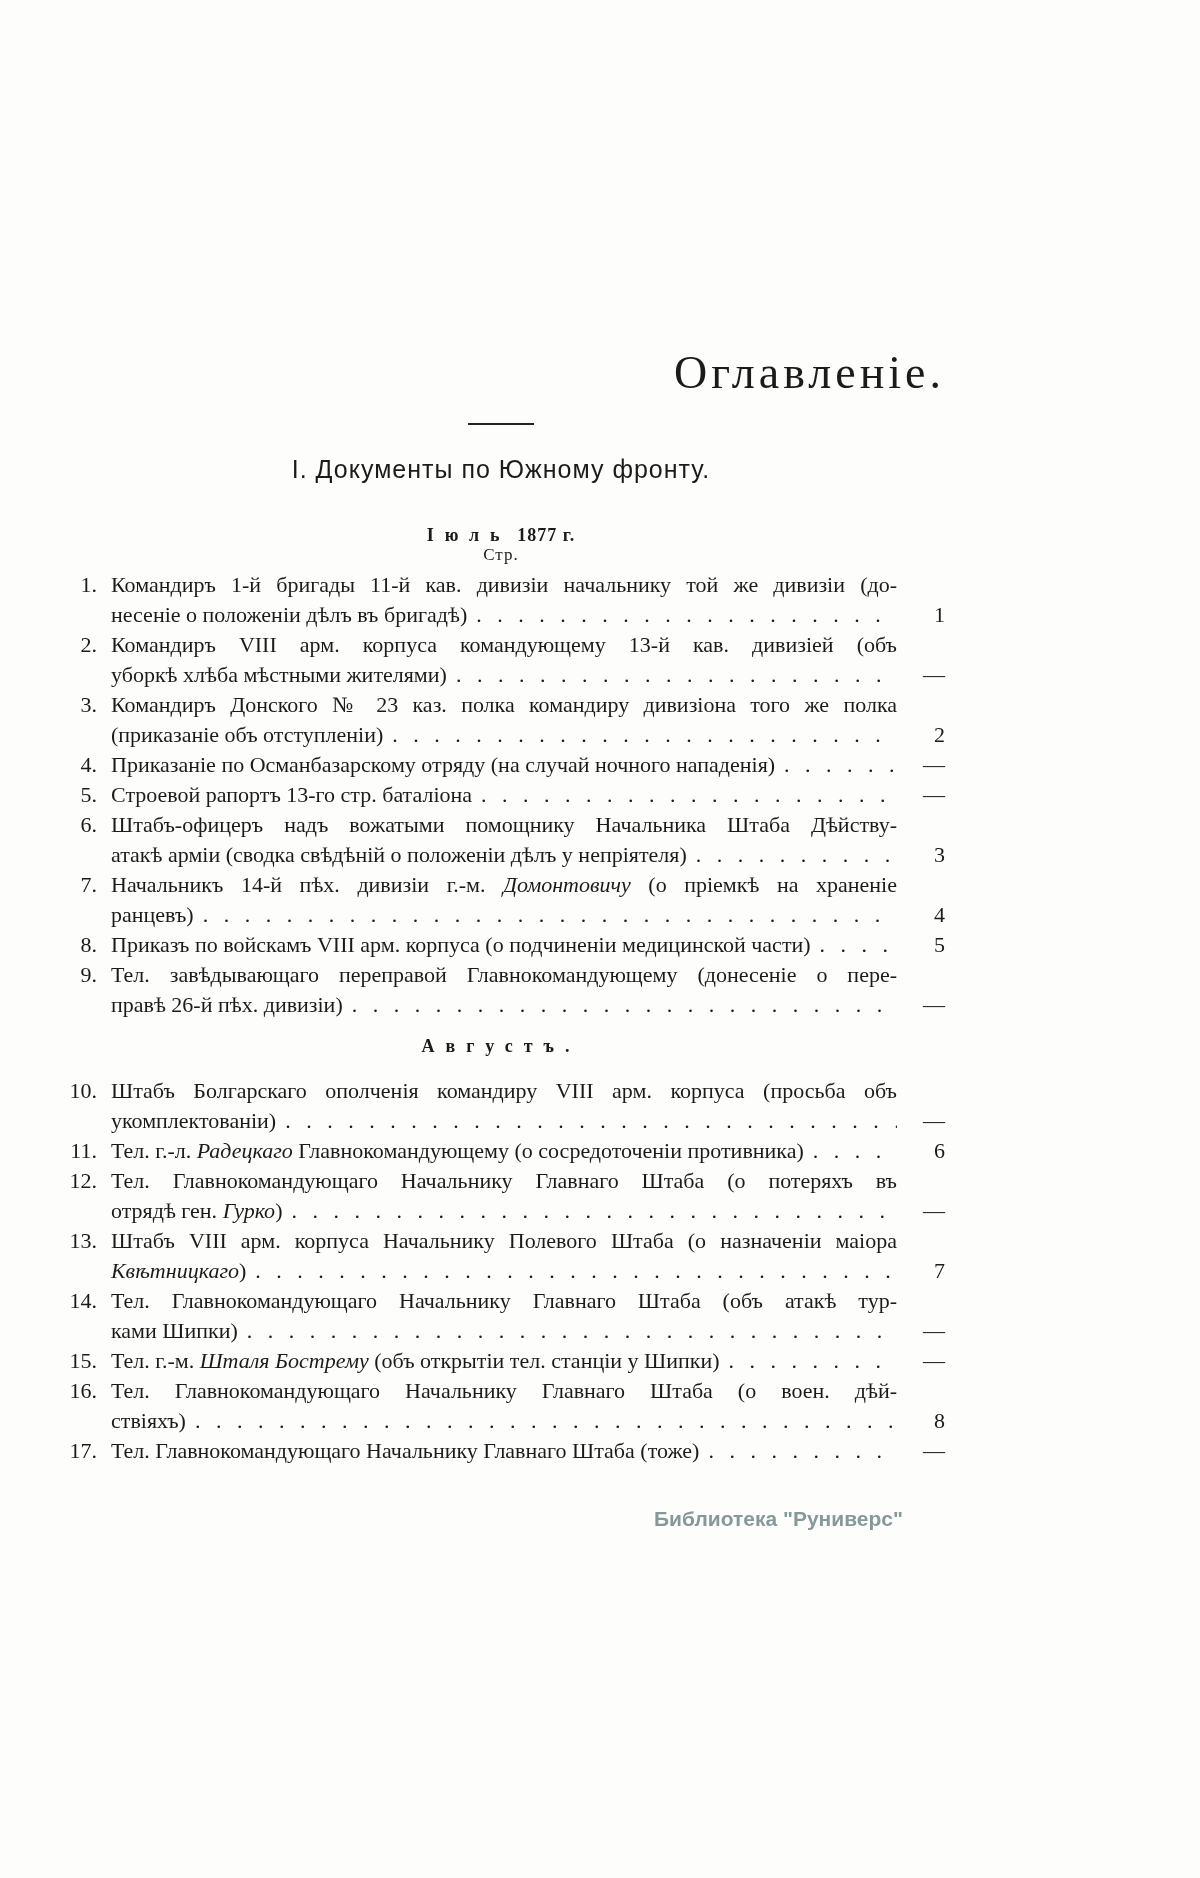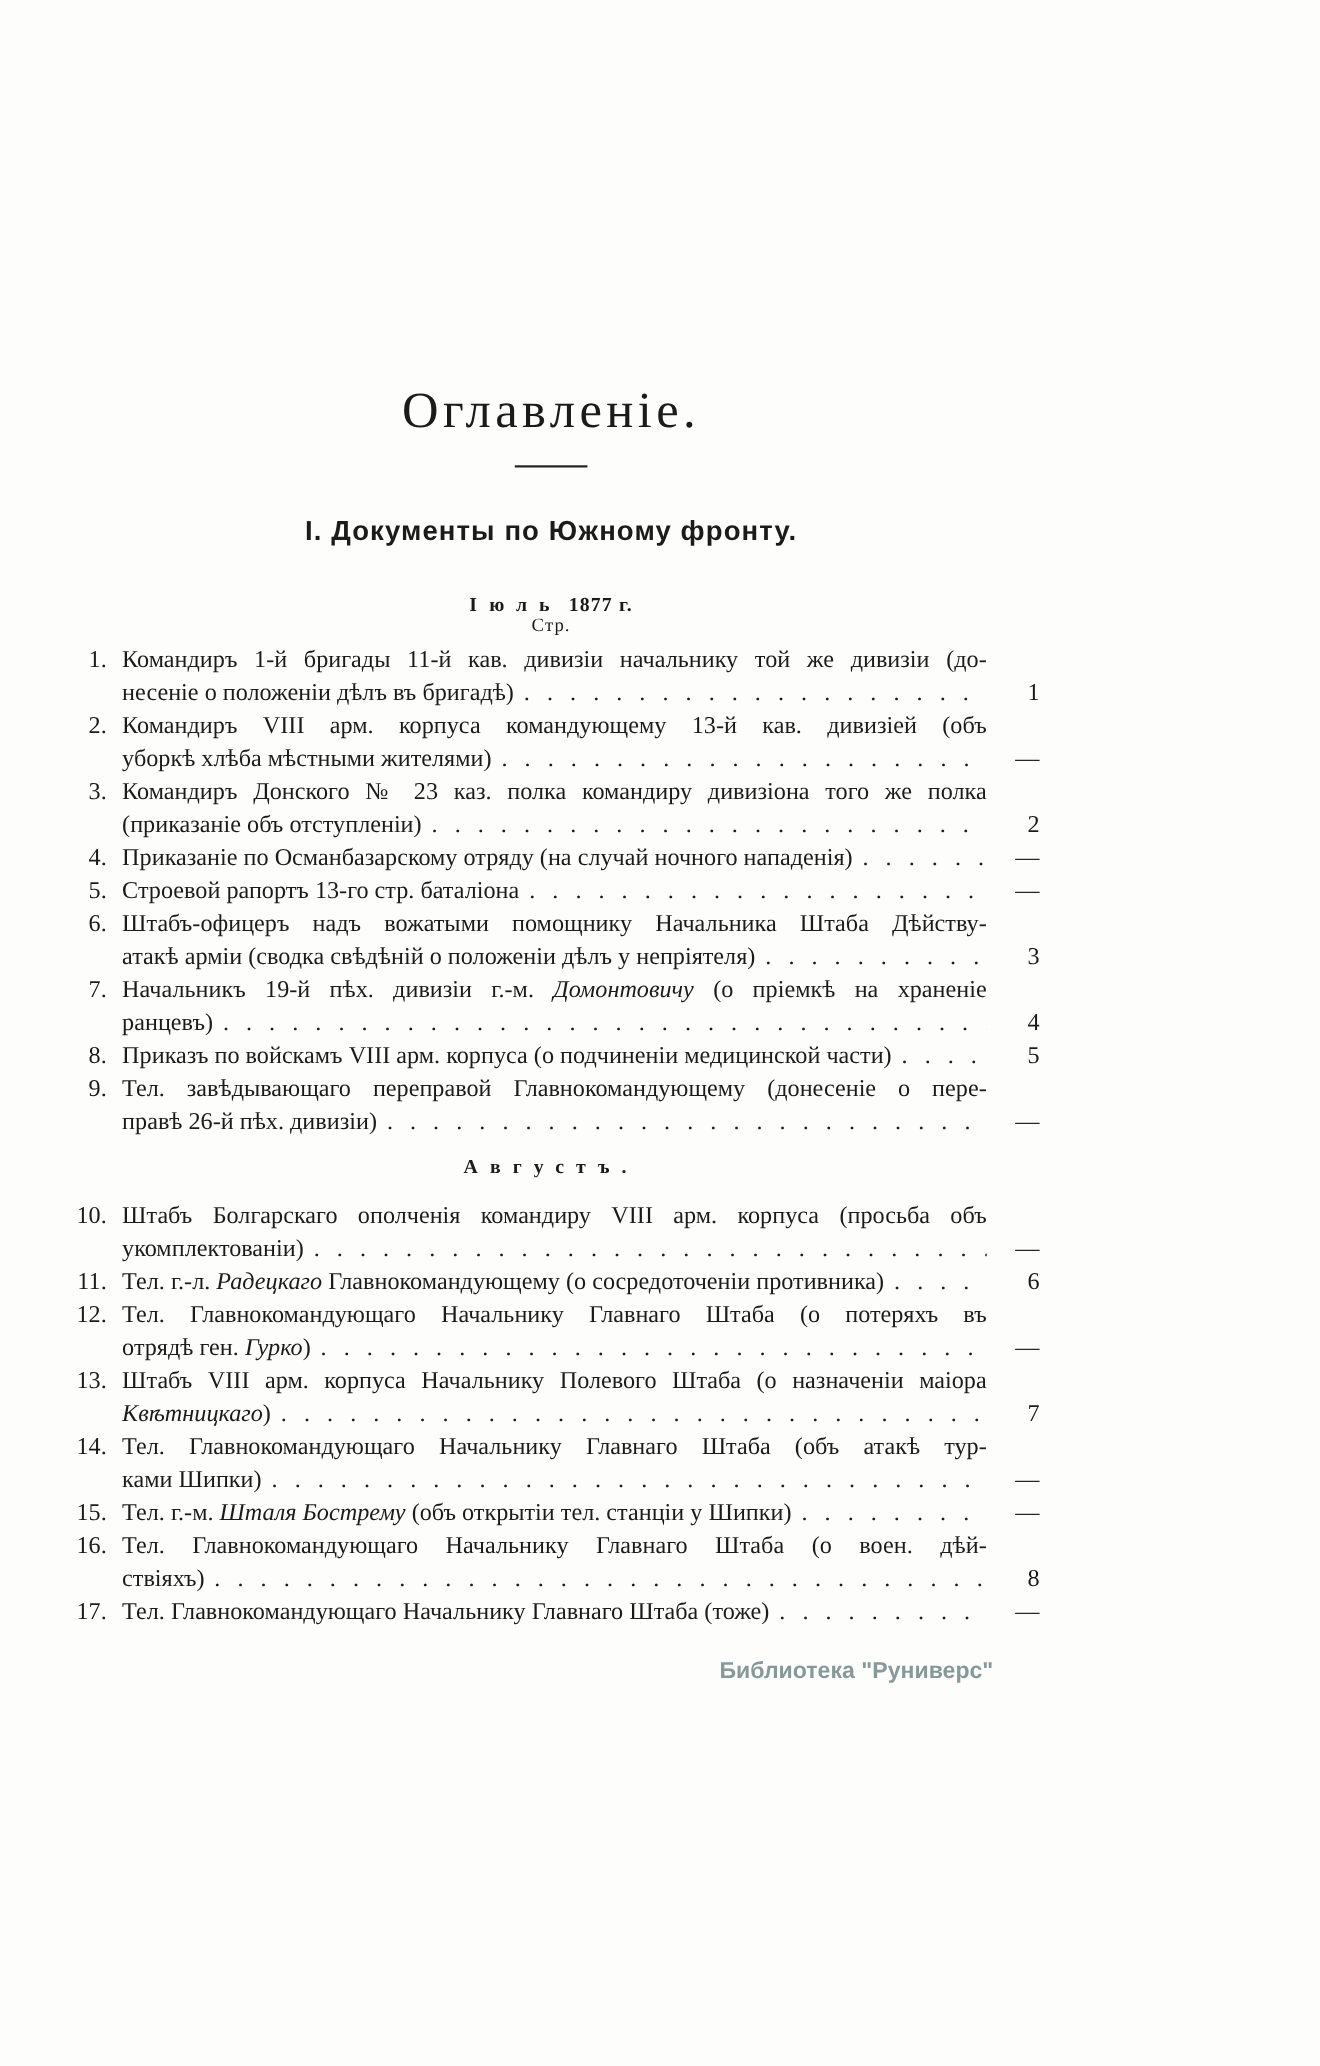--- a/index.html
+++ b/index.html
@@ -13,37 +13,37 @@
     overflow: hidden;
   }
   .content {
     position: absolute;
     left: 57px;
     top: 350px;
     width: 888px;
   }
   .title {
     margin: 0;
-    text-align: center;
+    text-align: right;
     font-size: 46px;
     font-weight: 400;
     letter-spacing: 4px;
     line-height: 1;
   }
   .divider {
     width: 66px;
     height: 2px;
     background: #222222;
     margin: 27px auto 0 auto;
   }
   .section-heading {
-    margin: 46px 0 0 0;
+    margin: 32px 0 0 0;
     text-align: center;
     font-family: "Liberation Sans", "DejaVu Sans", sans-serif;
-    font-weight: 700;
+    font-weight: 400;
     font-size: 25px;
     letter-spacing: 1px;
     line-height: 1;
   }
   .month-heading {
     text-align: center;
     font-weight: 700;
     font-size: 18px;
     line-height: 1;
   }
@@ -187,21 +187,21 @@
             <div class="line final">
               <span class="text"><span>атакѣ арміи (сводка свѣдѣній о положеніи дѣлъ у непріятеля)</span></span>
               <span class="leader">. . . . . . . . . . . . . . . . . . . . . . . . . . . . . . . . . . . . . . . . . . . . . . . . . . . . . . . . . . . . . . . . . . . . . . . . . . . . . . . . . . . . . . . . . . </span>
             </div>
           </div>
           <div class="pg">3</div>
         </div>
         <div class="entry">
           <div class="num">7.</div>
           <div class="body">
-            <div class="line full"><span class="text"><span>Начальникъ 19-й пѣх. дивизіи г.-м. </span><i>Домонтовичу</i><span> (о пріемкѣ на храненіе</span></span></div>
+            <div class="line full"><span class="text"><span>Начальникъ 14-й пѣх. дивизіи г.-м. </span><i>Домонтовичу</i><span> (о пріемкѣ на храненіе</span></span></div>
             <div class="line final">
               <span class="text"><span>ранцевъ)</span></span>
               <span class="leader">. . . . . . . . . . . . . . . . . . . . . . . . . . . . . . . . . . . . . . . . . . . . . . . . . . . . . . . . . . . . . . . . . . . . . . . . . . . . . . . . . . . . . . . . . . </span>
             </div>
           </div>
           <div class="pg">4</div>
         </div>
         <div class="entry">
           <div class="num">8.</div>
           <div class="body">

